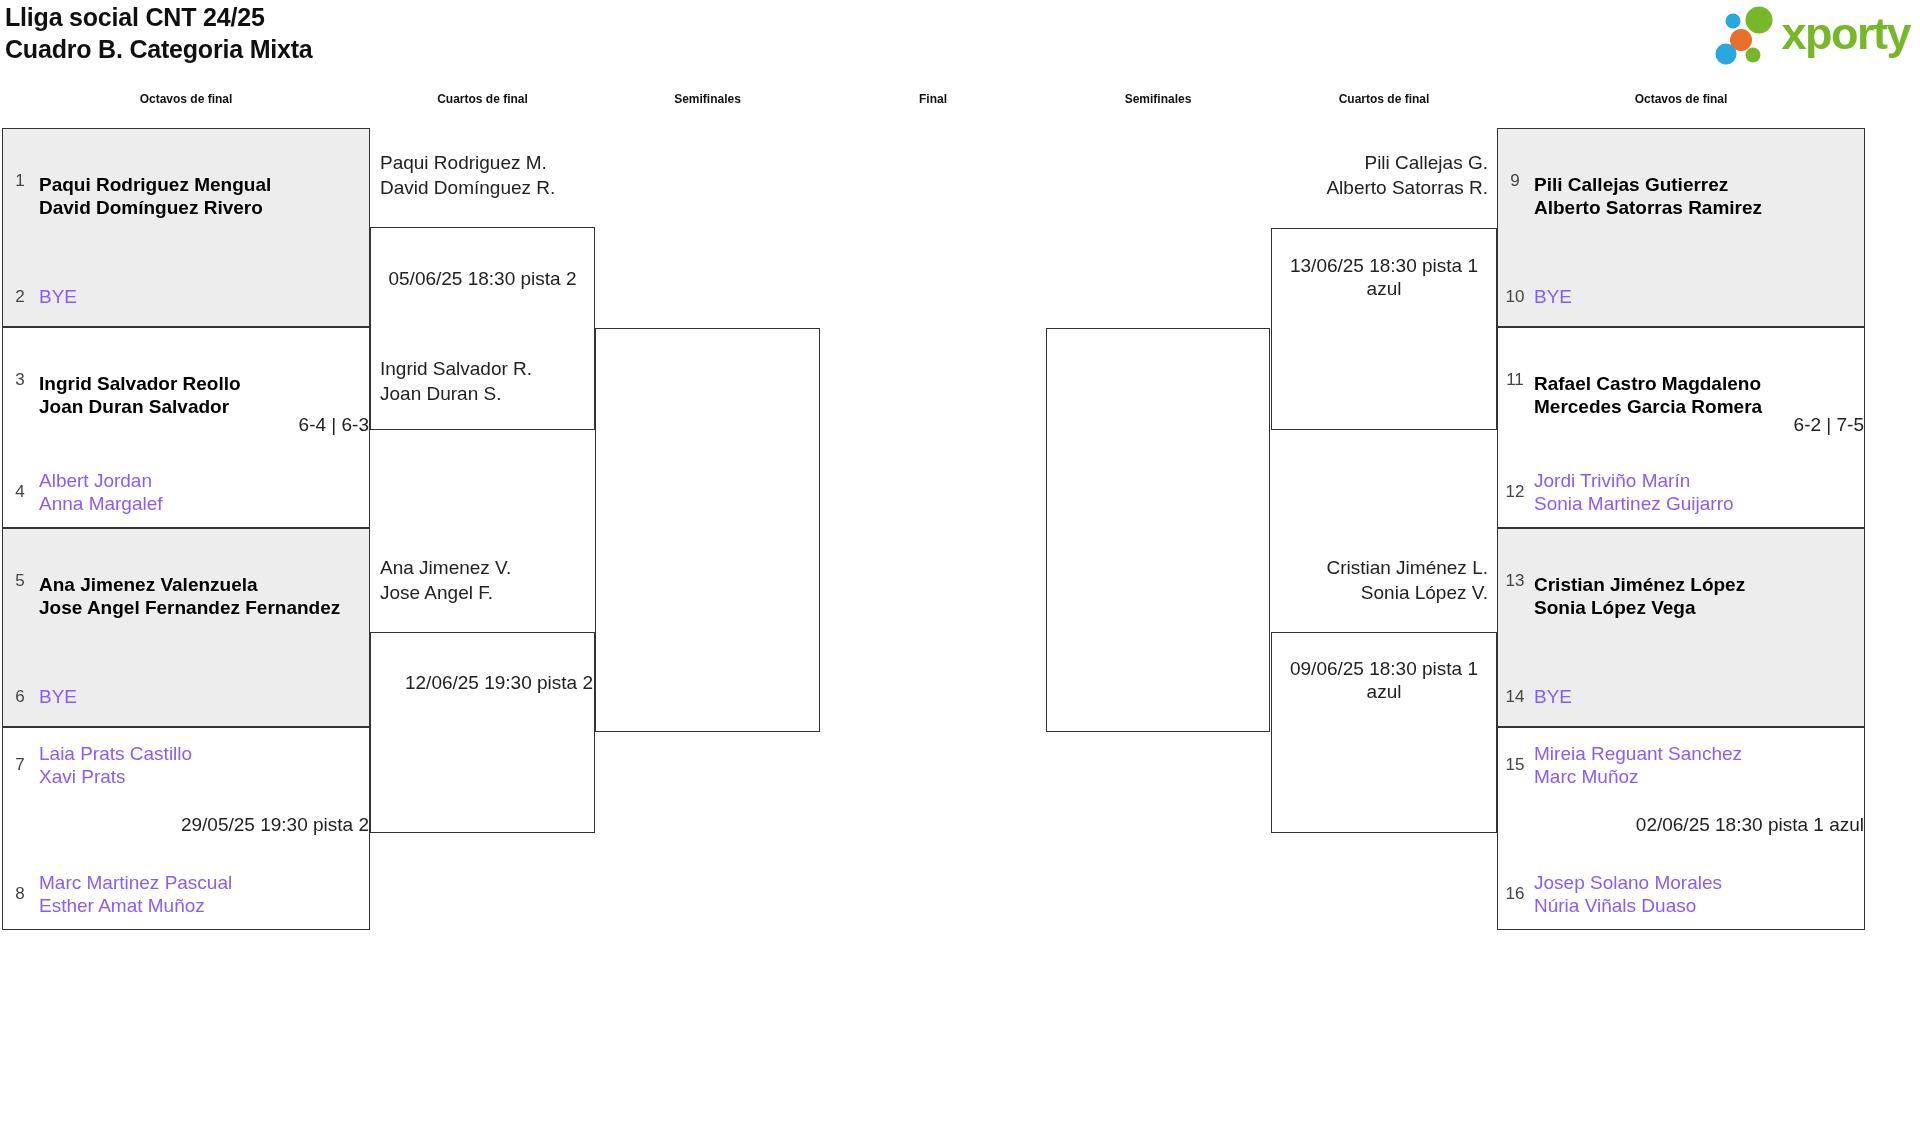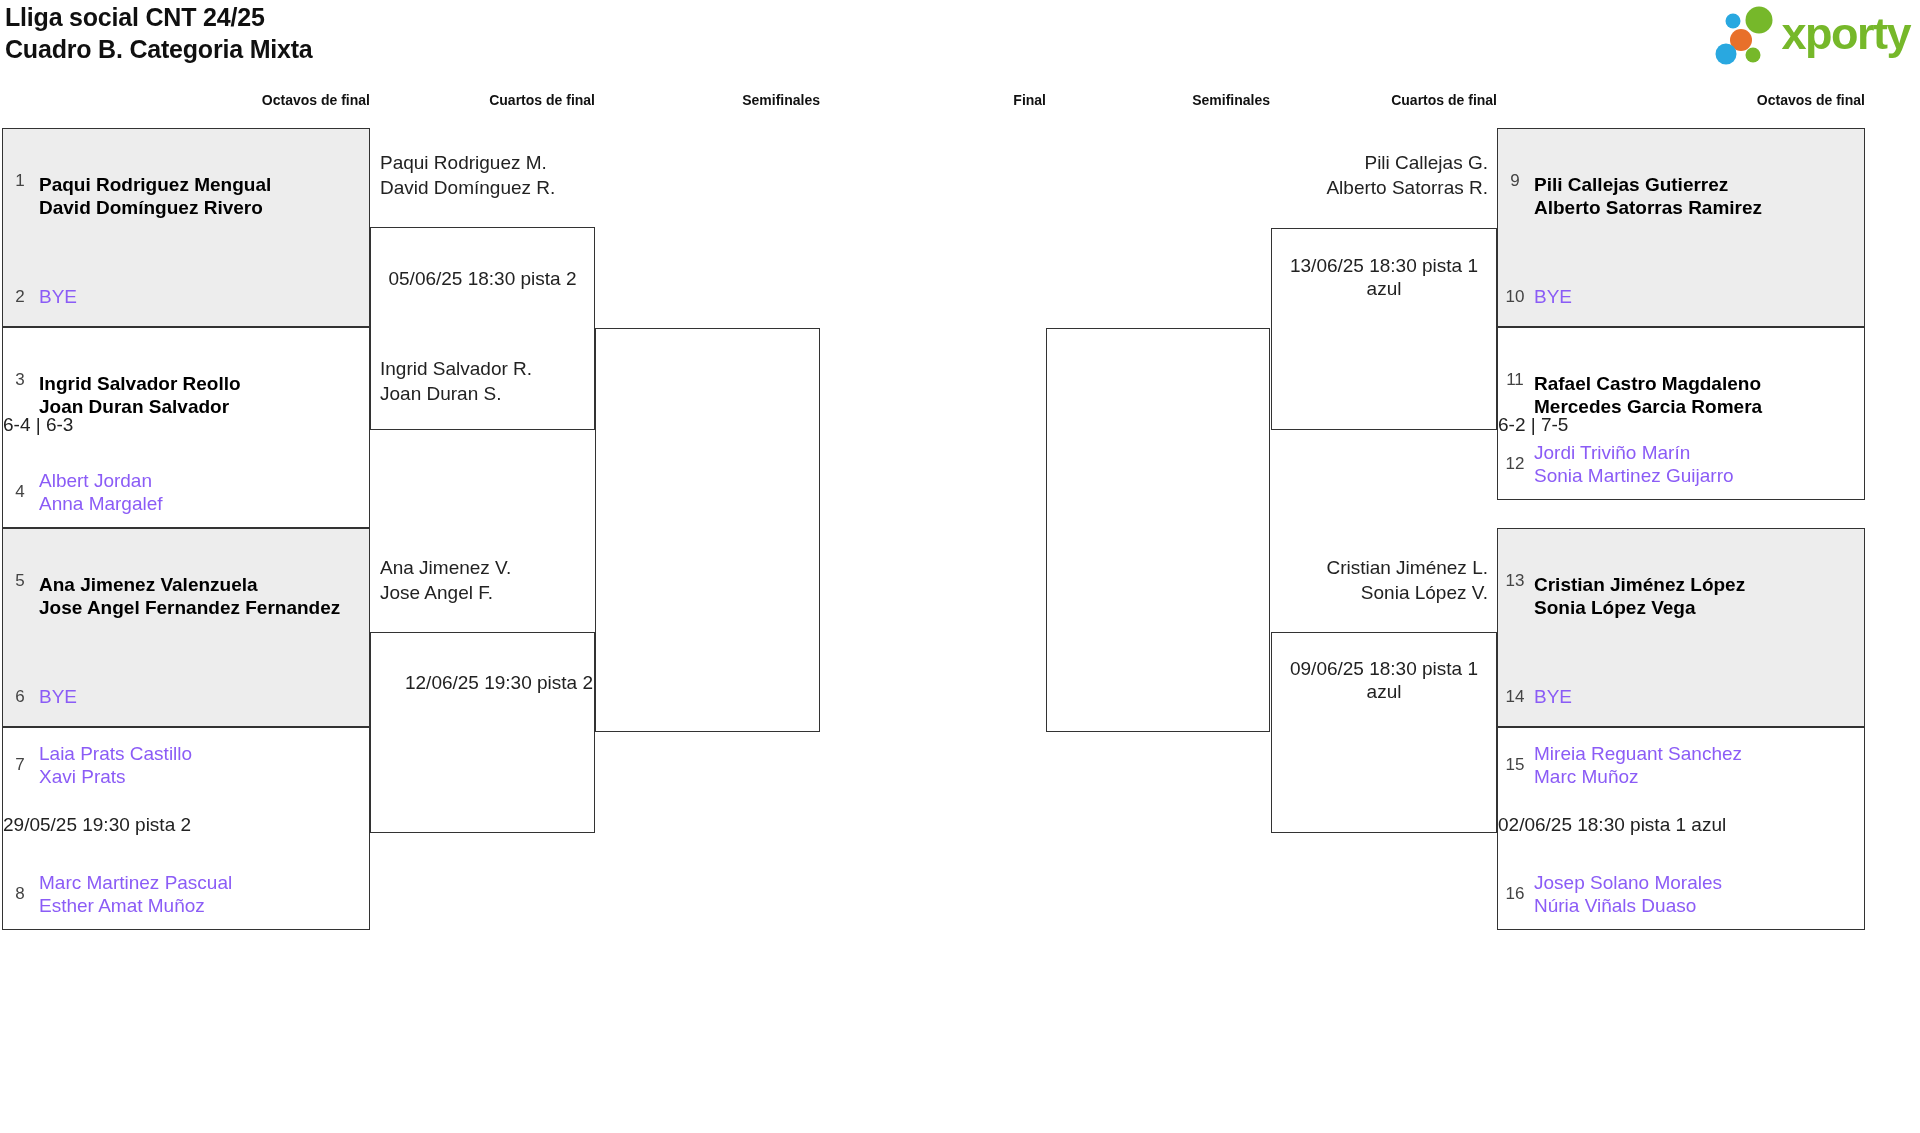--- a/index.html
+++ b/index.html
@@ -1,31 +1,31 @@
 <!DOCTYPE html>
 <html><head>
 <meta charset="utf-8">
 <style>
   html,body{margin:0;padding:0;background:#fff;}
   #canvas{
     position:relative;width:1920px;height:1133px;background:#fff;overflow:hidden;
     font-family:"Liberation Sans","DejaVu Sans",sans-serif;color:#222;
   }
   .title{position:absolute;left:5px;top:1px;font-size:25px;line-height:32px;font-weight:700;color:#101010;letter-spacing:-0.2px;}
-  .roundhdr{position:absolute;top:92px;height:22px;text-align:right;font-size:14px;font-weight:600;color:#111;}
+  .roundhdr{position:absolute;top:92px;height:22px;text-align:center;font-size:12px;font-weight:600;color:#111;}
   .box{position:absolute;border:1px solid #333;box-sizing:border-box;background:#fff;}
   .box.shaded{background:#ededed;}
   .entry{position:absolute;left:6px;right:8px;display:flex;align-items:center;gap:8px;}
   .entry.top{top:14px;}
   .entry.b2{bottom:12px;}
   .entry.bye{bottom:18px;}
   .seed{flex:0 0 auto;min-width:22px;text-align:center;font-size:17px;color:#444;}
   .names{font-size:19px;line-height:23px;color:#8b5cf6;}
   .names.w{font-weight:700;color:#000;margin-top:30px;}
-  .centerlabel{position:absolute;left:0;right:0;top:86px;text-align:left;font-size:19px;color:#222;}
+  .centerlabel{position:absolute;left:0;right:0;top:86px;text-align:right;font-size:19px;color:#222;}
   .qfnames{position:absolute;font-size:19px;line-height:25px;color:#222;width:298px;}
   .qfnames.r{text-align:right;}
   .qfdate{position:absolute;text-align:center;font-size:19px;line-height:23px;color:#222;}
   .logo{position:absolute;top:2px;right:10px;display:flex;align-items:center;gap:2px;}
   .logotext{font-size:45px;font-weight:800;color:#76b82a;letter-spacing:-1.5px;line-height:60px;}
 </style>
 </head>
 <body>
 
 <div id="canvas">
@@ -176,21 +176,21 @@
       </div>
     </div>
     <div class="entry bye">
       <span class="seed">10</span>
       <div class="names">
           <div>BYE</div>
         </div>
     </div>
   </div>
 
-  <div class="box" style="left:1497px;top:327px;width:368px;height:173px">
+  <div class="box" style="left:1497px;top:327px;width:368px;height:201px">
     <div class="entry top">
       <span class="seed">11</span>
       <div class="names w">
         <div>Rafael Castro Magdaleno</div>
         <div>Mercedes Garcia Romera</div>
       </div>
     </div>
     <div class="centerlabel">6-2 | 7-5</div>
     <div class="entry b2">
       <span class="seed">12</span>

